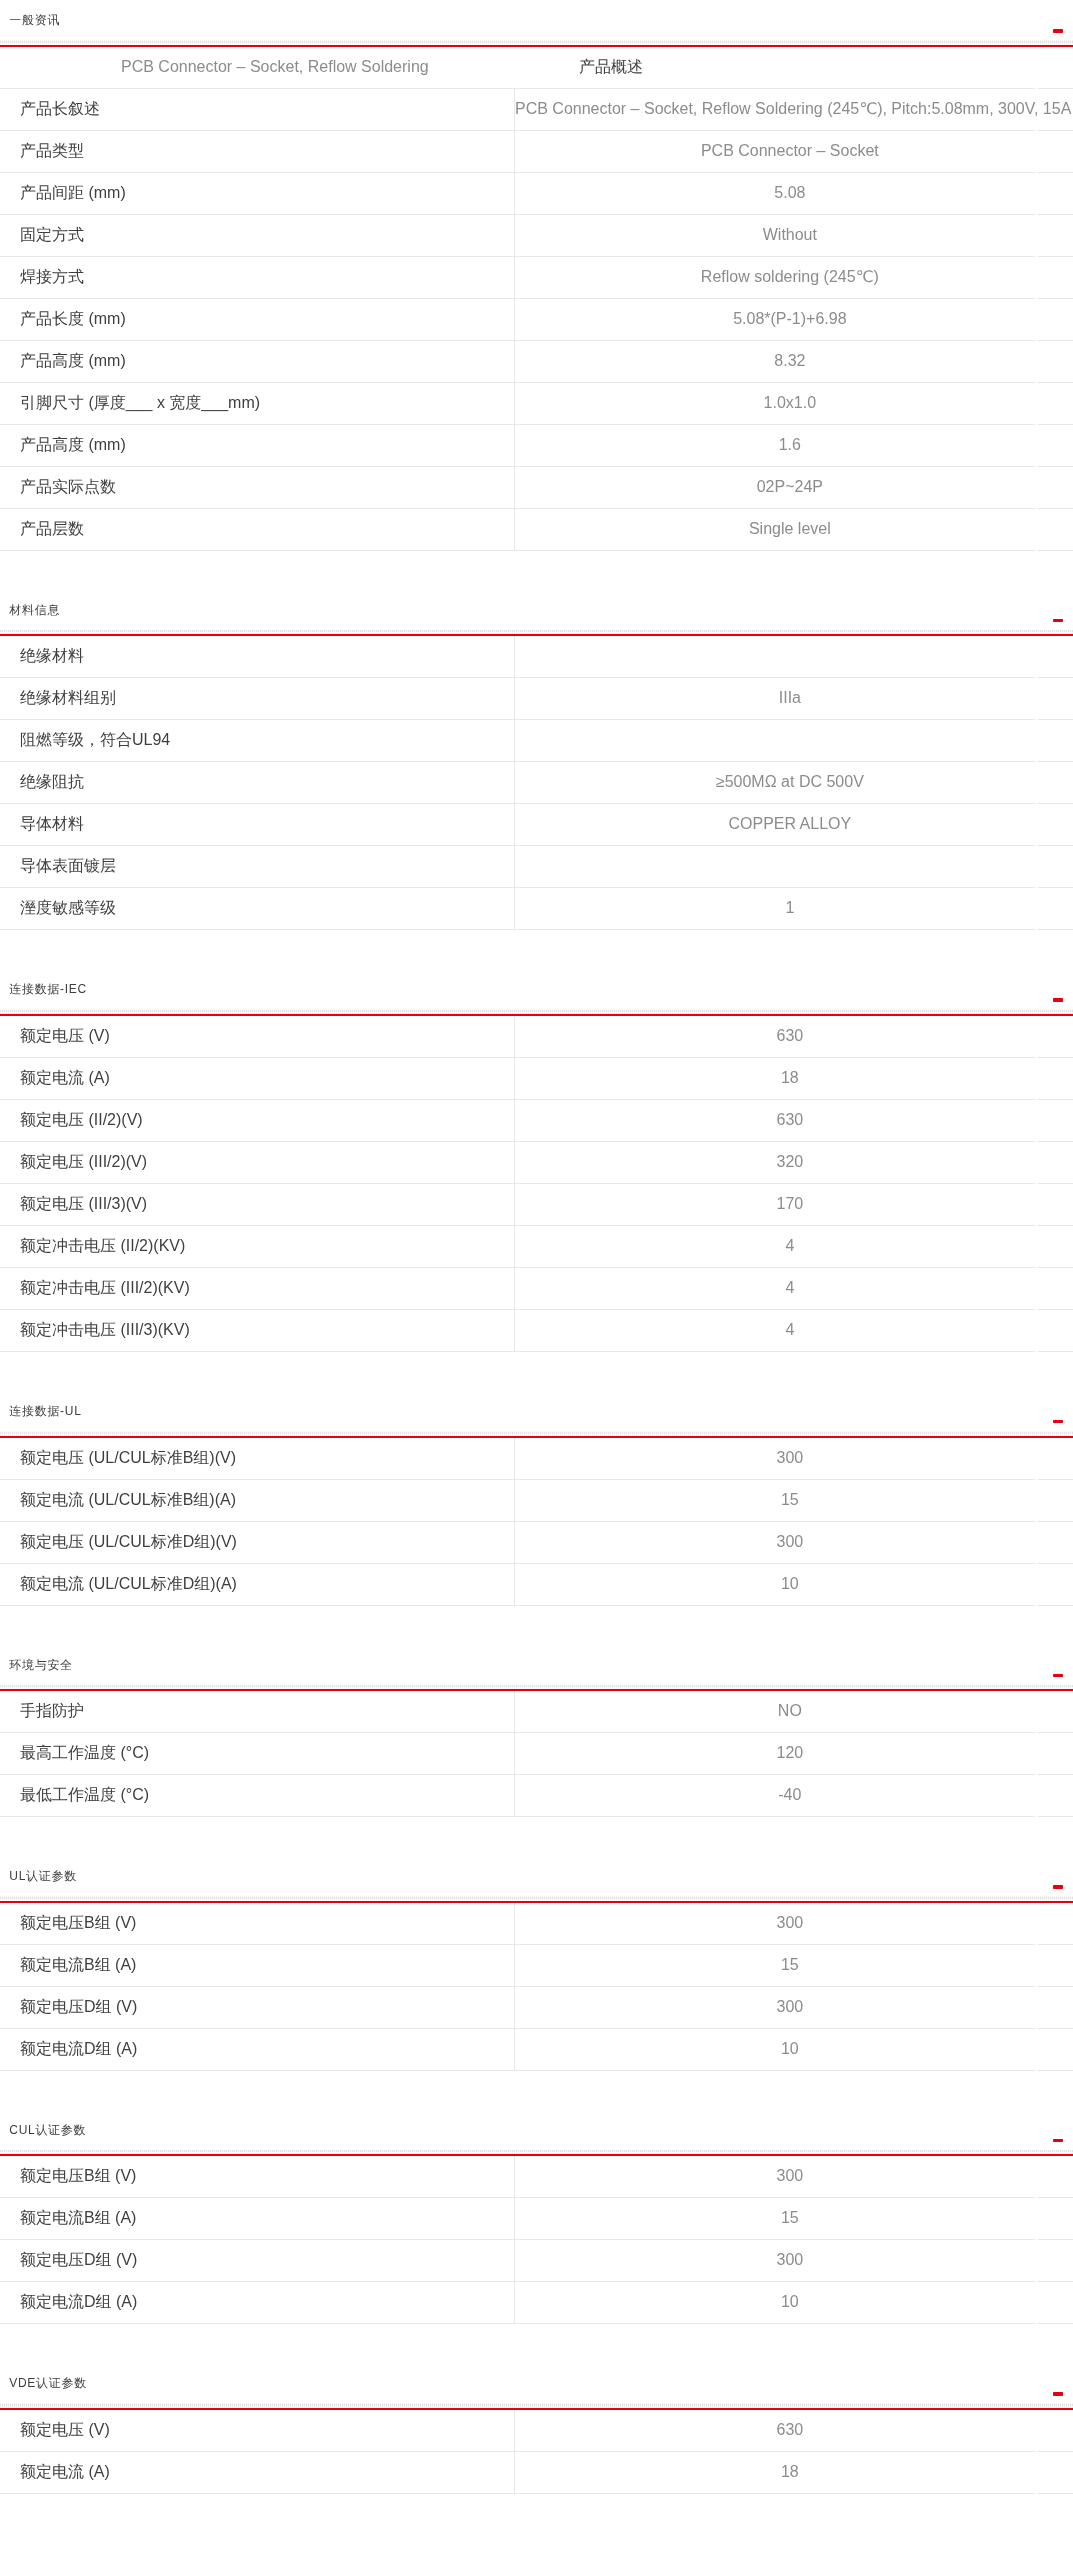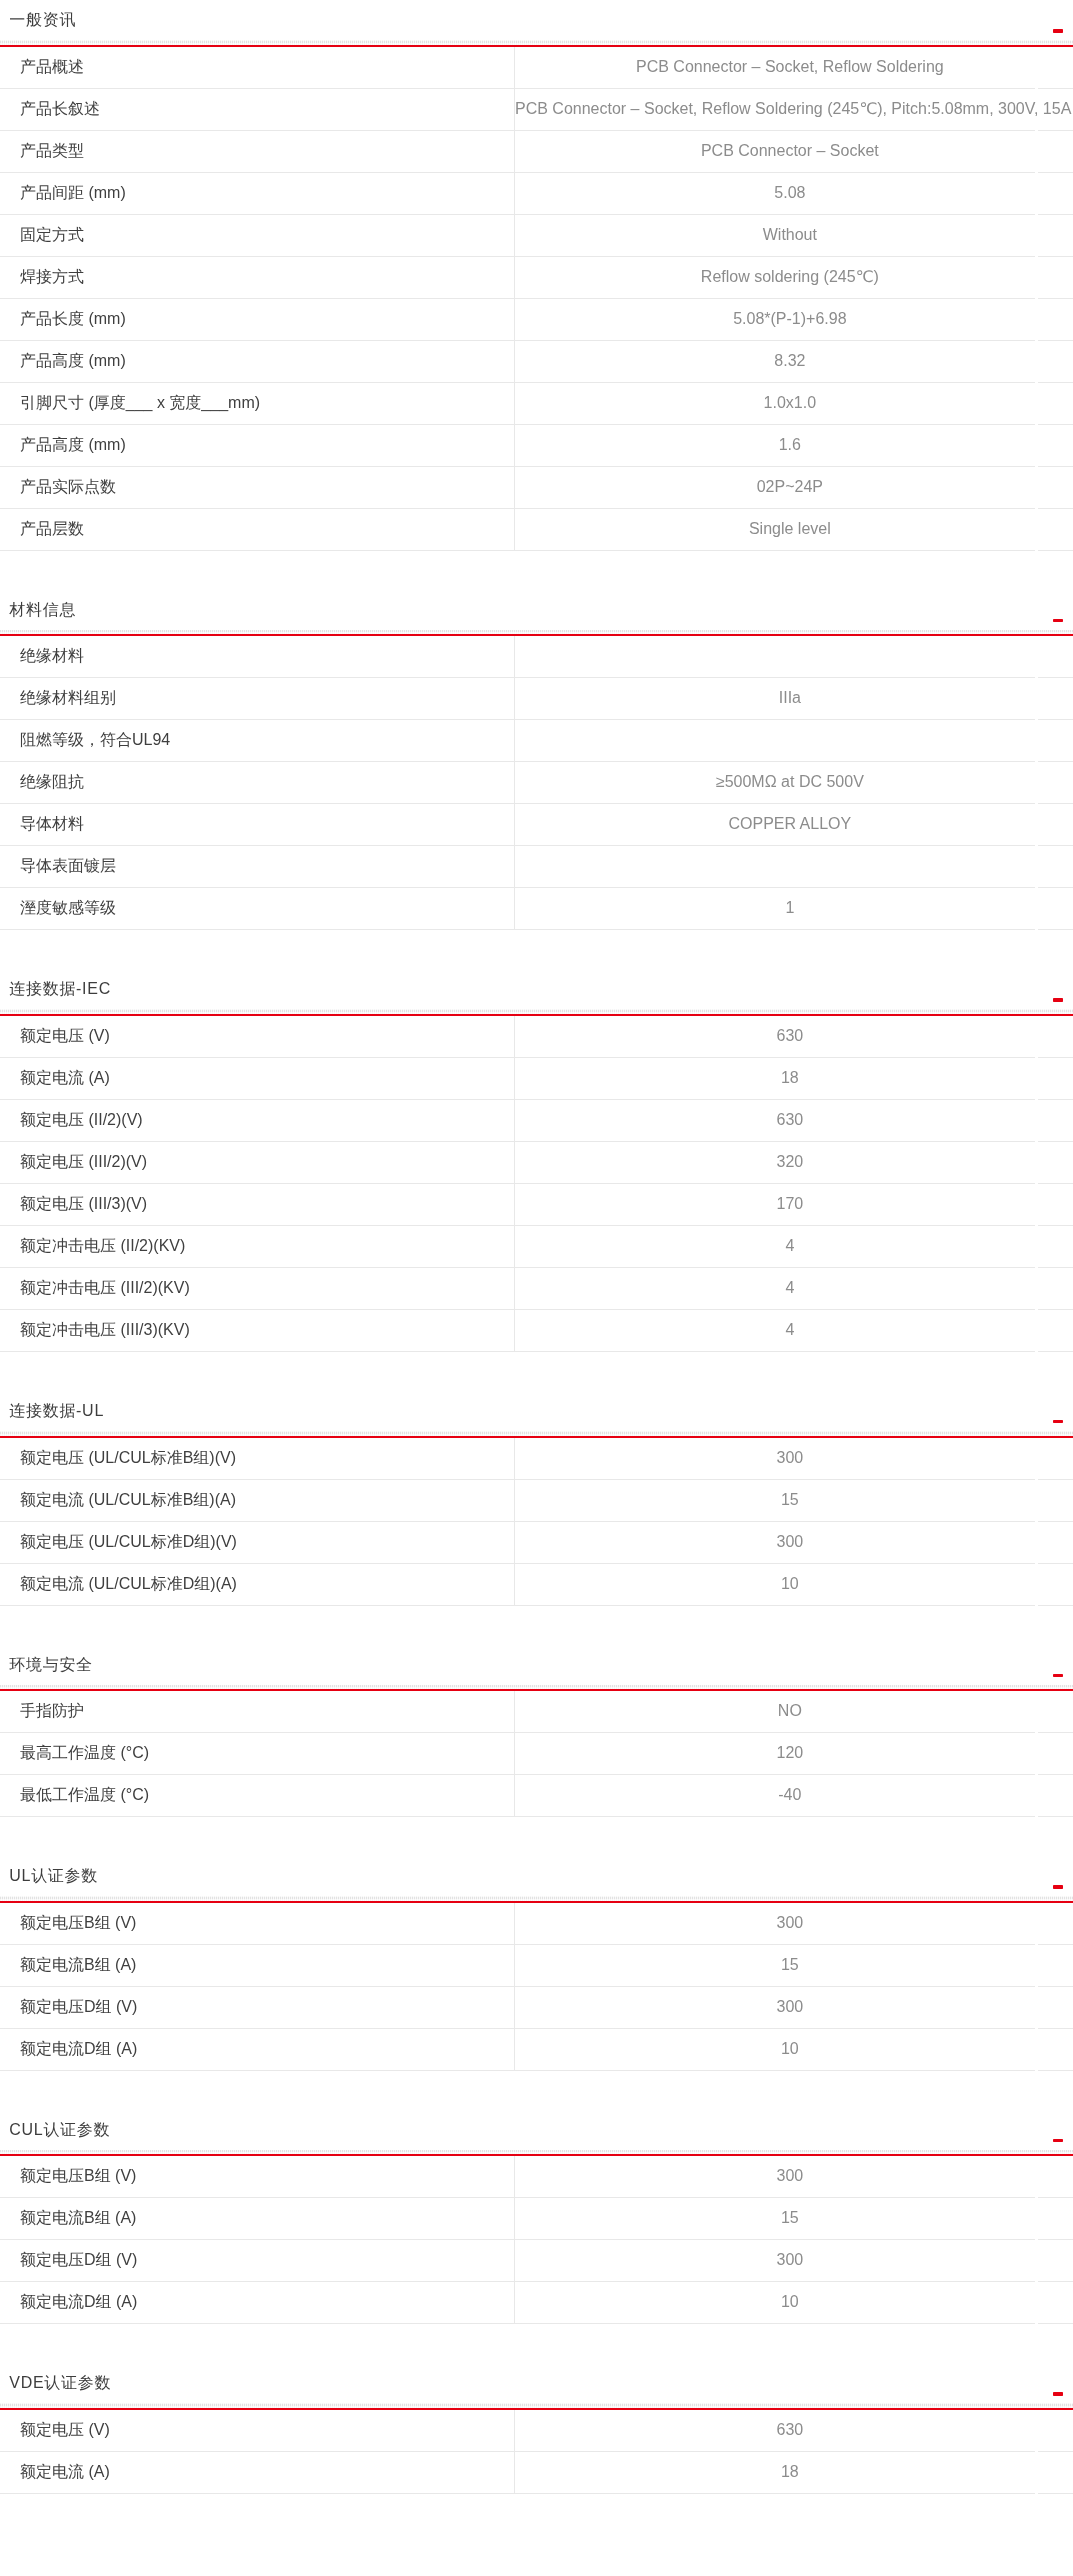--- a/index.html
+++ b/index.html
@@ -6,21 +6,21 @@
   body{
     width:1074px;height:2576px;overflow:hidden;background:#ffffff;
     font-family:"Liberation Sans","DejaVu Sans",sans-serif;
     -webkit-font-smoothing:antialiased;
   }
   #page{width:1074px;}
   section.spec{margin-top:48px;}
   section.spec:first-child{margin-top:9.3px;}
   .hdr{position:relative;height:31px;padding-left:9.3px;box-sizing:border-box;}
   .hdr h2{
-    margin:0;font-size:16px;font-weight:400;color:#3d3d3d;
+    margin:0;font-size:12px;font-weight:400;color:#3d3d3d;
     line-height:22.6px;letter-spacing:0.7px;white-space:nowrap;
   }
   .minus{
     position:absolute;right:10.6px;top:20px;width:10.6px;height:3.3px;
     background:#e60012;border-radius:0.7px;cursor:pointer;display:block;
   }
   .dotband{
     height:4.6px;
     background-image:
       repeating-linear-gradient(0deg, rgba(255,255,255,.65) 0 0.7px, rgba(255,255,255,0) 0.7px 1.3px),
@@ -51,22 +51,22 @@
   <section class="spec">
     <div class="hdr">
       <h2>一般资讯</h2>
       <span class="minus" title=""></span>
     </div>
     <div class="dotband"></div>
     <div class="redline"></div>
     <div class="tbl">
 
     <div class="row">
+        <div class="cell value">PCB Connector – Socket, Reflow Soldering</div>
         <div class="cell label">产品概述</div>
-        <div class="cell value">PCB Connector – Socket, Reflow Soldering</div>
       </div>
         <div class="row">
         <div class="cell label">产品长叙述</div>
         <div class="cell value">PCB Connector – Socket, Reflow Soldering (245℃), Pitch:5.08mm, 300V, 15A</div>
       </div>
         <div class="row">
         <div class="cell label">产品类型</div>
         <div class="cell value">PCB Connector – Socket</div>
       </div>
         <div class="row">

